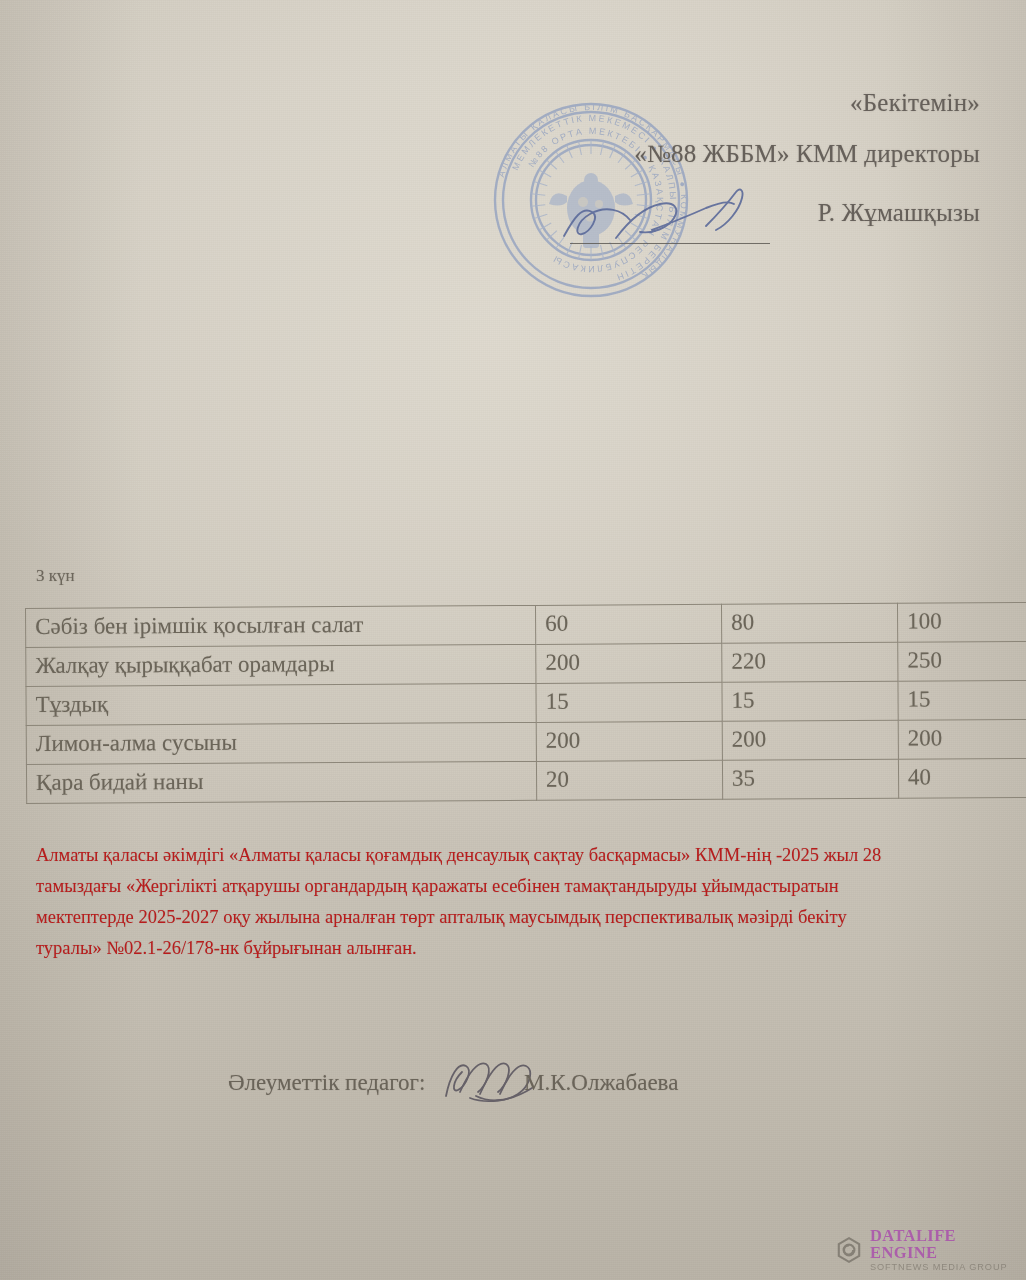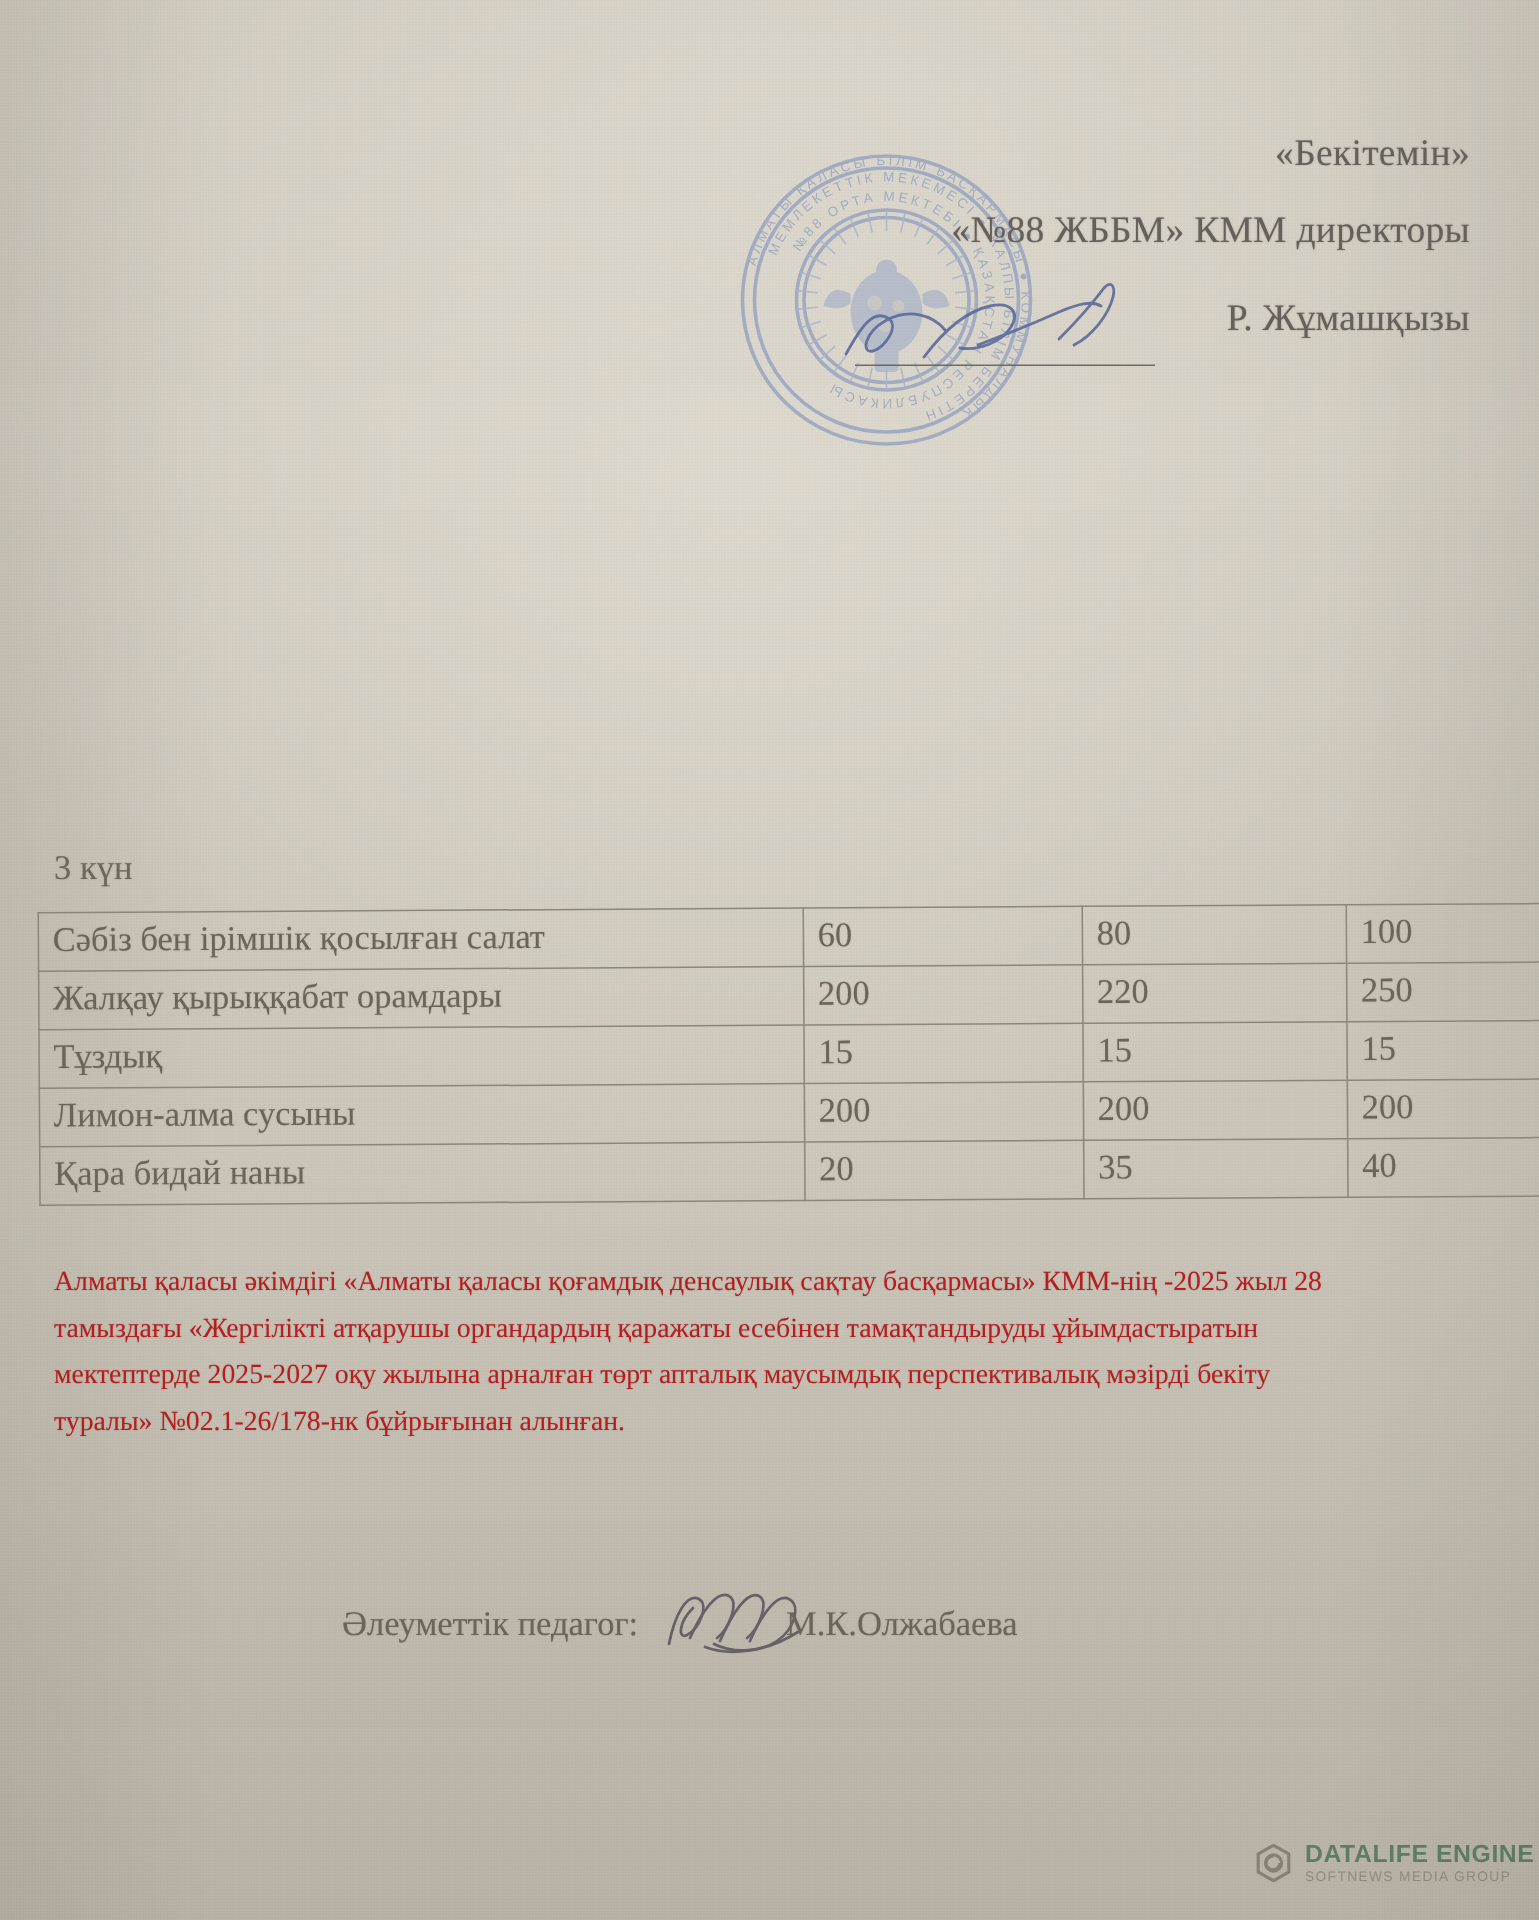--- a/index.html
+++ b/index.html
@@ -88,21 +88,21 @@
     text-shadow: 0 0 1.1px rgba(110,104,94,0.6);
   }
   #title-line-1 { margin-bottom: 43px; margin-left: -26px; }
   #title-line-2 { margin-bottom: 42px; margin-left: -36px; }
   #title-line-3 { margin-bottom: 38px; margin-left: -36px; }
   #title-line-4 { margin-left: -22px; }
 
   
   #day-label {
     left: 36px; top: 566px;
-    font-size: 23px;
+    font-size: 17px;
     color: #6d675c;
     z-index: 6;
     text-shadow: 0 0 1px rgba(120,114,104,0.5);
   }
 
   
   #menu-table-wrap {
     left: 25px; top: 608px; width: 970px;
     z-index: 6;
     transform: rotate(-0.35deg);
@@ -164,25 +164,25 @@
   
   #watermark {
     left: 836px; top: 1228px;
     display: flex; align-items: center; gap: 8px;
     opacity: 0.55;
     z-index: 8;
   }
   #watermark-logo { width: 26px; height: 26px; flex: none; }
   #watermark-text { line-height: 1; }
   #watermark-title {
-    font-family: Liberation Sans, sans-serif;
+    font-family: Liberation Serif, serif;
     font-weight: bold;
     font-size: 16.5px;
     letter-spacing: 0.4px;
-    color: #14532d;
+    color: #a21caf;
     display: block;
   }
   #watermark-subtitle {
     font-family: Liberation Sans, sans-serif;
     font-size: 9.2px;
     letter-spacing: 0.9px;
     color: #6f695f;
     display: block;
     margin-top: 2px;
   }

